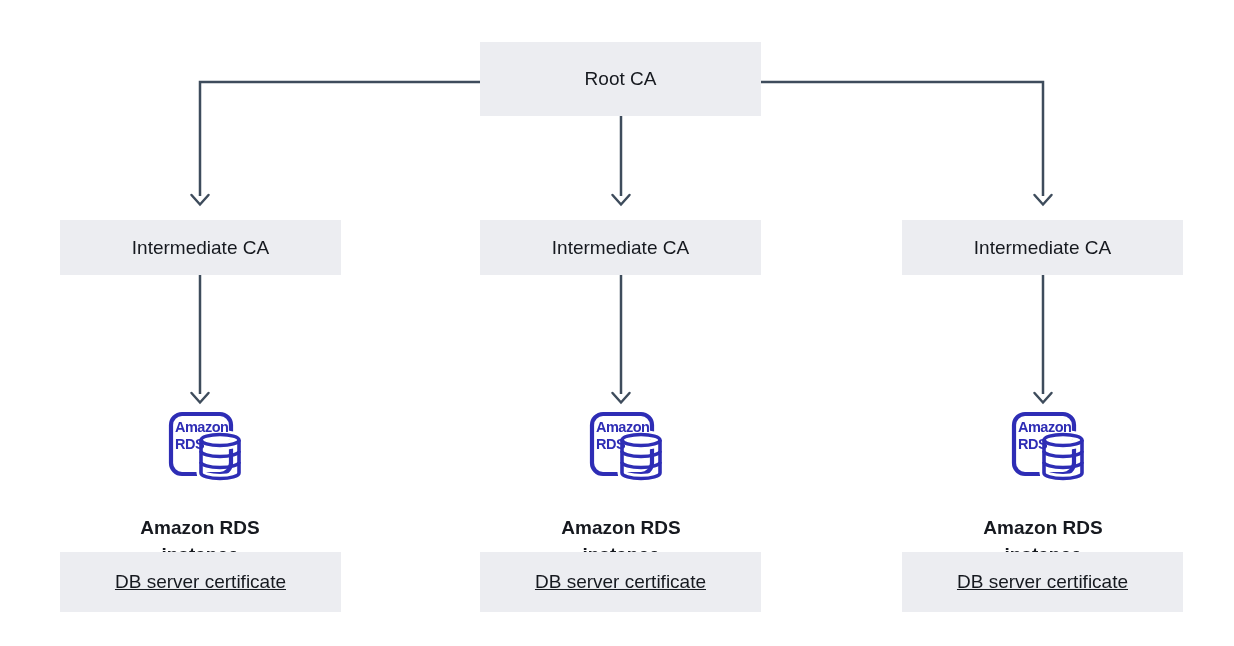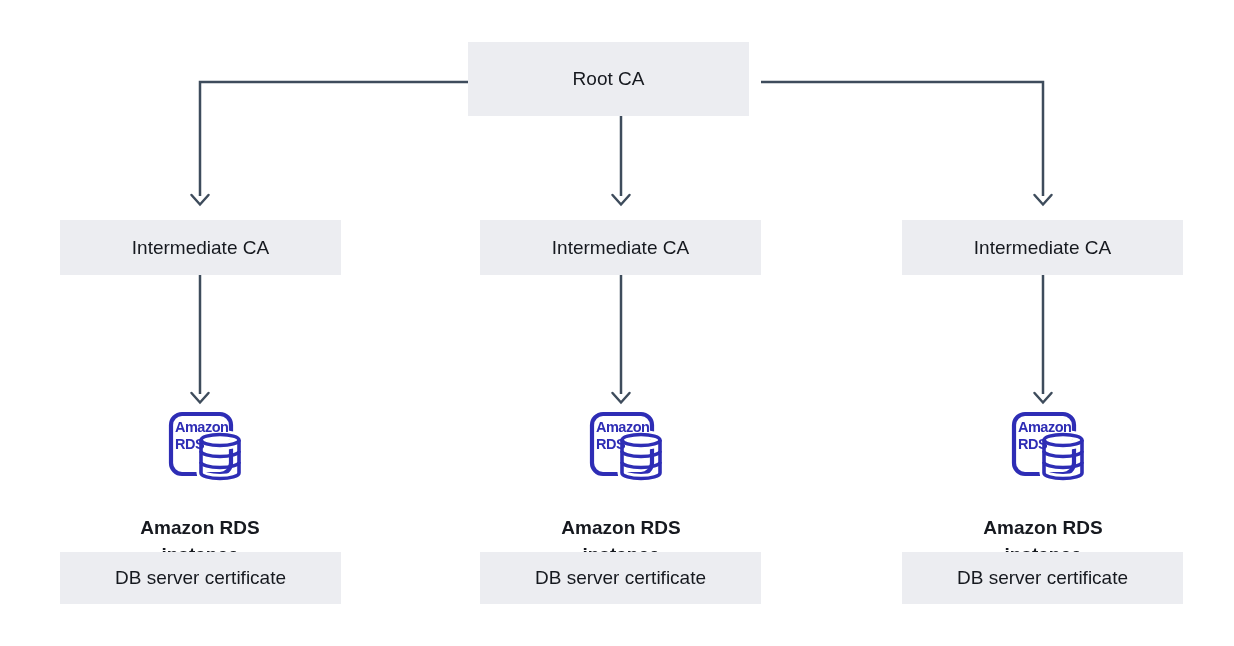--- a/index.html
+++ b/index.html
@@ -25,23 +25,23 @@
   .node {
     position: absolute;
     background: #ECEDF1;
     display: flex;
     align-items: center;
     justify-content: center;
     font-size: 19px;
     color: #16191F;
     white-space: nowrap;
   }
-  .node-root      { left: 468px; top: 42px;  width: 281px; height: 74px; }
+  .node-root      { left: 480px; top: 42px;  width: 281px; height: 74px; }
   .node-inter     { top: 220px; width: 281px; height: 55px; }
-  .node-cert      { top: 552px; width: 281px; height: 52px; }
+  .node-cert      { top: 552px; width: 281px; height: 60px; text-decoration: underline; }
   .c0 { left: 60px; }
   .c1 { left: 480px; }
   .c2 { left: 902px; }
   .rds-icon {
     position: absolute;
     top: 410px;
     width: 82px;
     height: 78px;
   }
   .i0 { left: 167px; }

